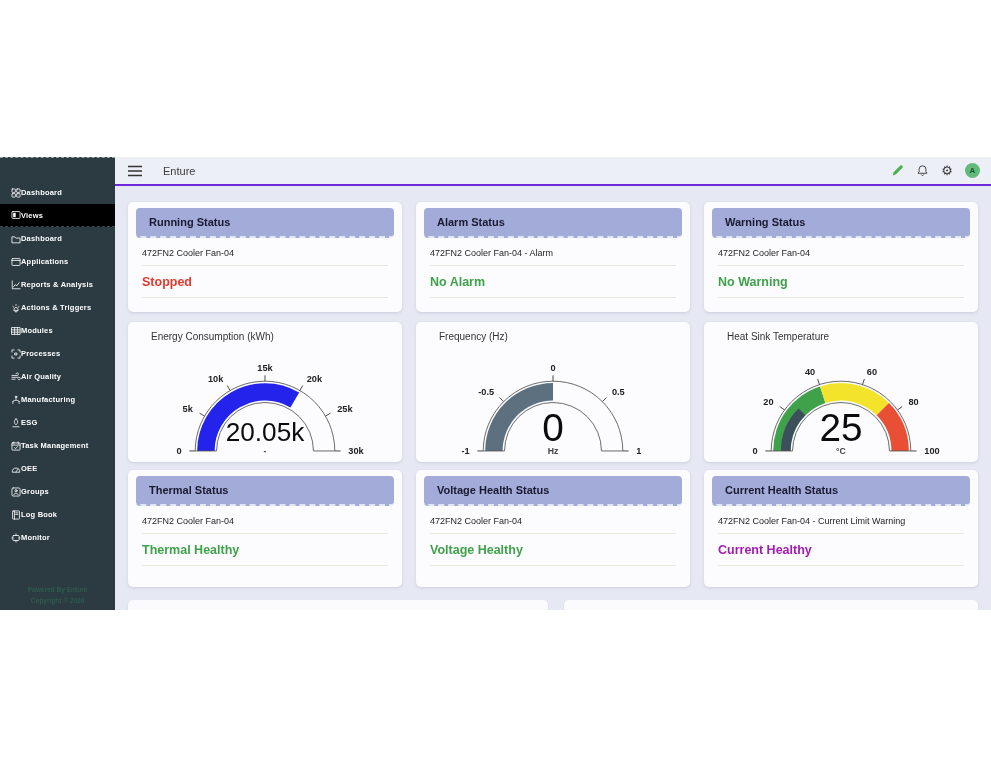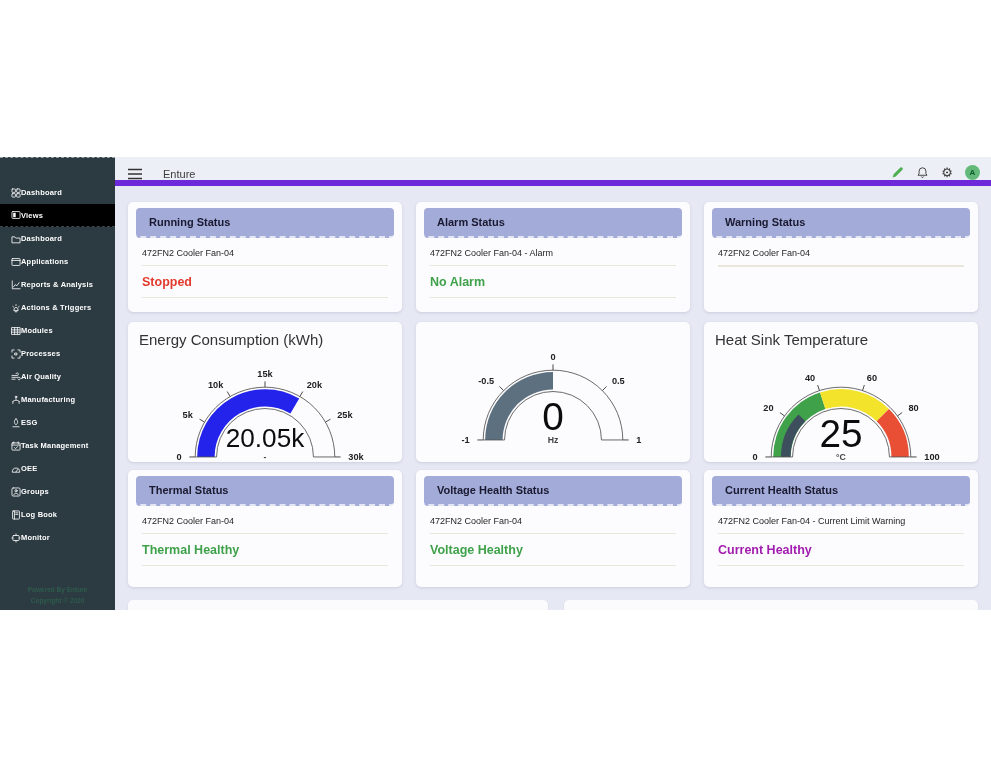--- a/index.html
+++ b/index.html
@@ -13,21 +13,21 @@
   .side-item{height:23px;display:flex;align-items:center;padding-left:11px;color:#fff;cursor:pointer;}
   .side-item.selected{background:#000000;border-bottom:1px dashed #39464e;box-sizing:border-box;}
   .side-icon{width:10px;height:10px;flex:0 0 10px;display:flex;}
   .side-icon svg{width:10px;height:10px;display:block;}
   .side-label{font-size:7.5px;font-weight:bold;letter-spacing:.2px;white-space:nowrap;}
   .sidebar-footer{position:absolute;left:0;right:0;top:426px;text-align:center;color:#2e5c4c;
                   font-size:6.5px;line-height:11px;font-weight:bold;}
 
   
   .topbar{position:absolute;left:115px;top:157px;width:876px;height:29px;background:#edeff7;
-          display:flex;align-items:flex-end;border-bottom:6px solid #6d28d9;box-sizing:border-box;}
+          display:flex;align-items:center;border-bottom:2px solid #6d28d9;box-sizing:border-box;}
   .hamburger{margin-left:12px;width:16px;height:12px;display:flex;cursor:pointer;}
   .app-title{margin-left:20px;font-size:11px;color:#3c3c3c;}
   .topbar-right{margin-left:auto;display:flex;align-items:center;gap:11px;margin-right:11px;}
   .icon-btn{width:14px;height:14px;display:flex;align-items:center;justify-content:center;cursor:pointer;}
   .icon-btn svg{width:13px;height:13px;display:block;}
   .gear-glyph{font-size:13px;color:#3d3d3d;line-height:13px;}
   .avatar{width:15px;height:15px;border-radius:50%;background:#62b979;color:#0d5c2e;font-size:8px;
           font-weight:bold;display:flex;align-items:center;justify-content:center;cursor:pointer;}
 
   
@@ -47,21 +47,21 @@
   
   .card-header{margin:6px 8px 0;height:30px;background:#a3abd9;border-radius:4px;display:flex;align-items:center;
                padding-left:13px;border-bottom:2px dashed #e4e6f4;box-sizing:border-box;}
   .card-header span{font-size:11px;font-weight:bold;color:#191930;}
   .card-sub{margin:10px 14px 7px;font-size:9px;color:#252525;}
   .divider{margin:0 14px;border-bottom:1px solid #e9e7da;}
   .card-status{margin:9px 14px 8px;font-size:12.5px;font-weight:bold;}
 
   
   .gauge-card{padding-top:9px;}
-  .gauge-title{padding-left:11px;font-size:15px;color:#333;}
+  .gauge-title{padding-left:23px;font-size:10px;color:#333;}
   .gauge-svg{display:block;margin:2px auto 0;width:252px;height:117px;font-family:"Liberation Sans",sans-serif;}
 </style>
 </head>
 <body>
 
 <div class="screen">
 
   <aside class="sidebar">
     <nav id="sidebar-items">
         <div class="side-item">
@@ -261,20 +261,21 @@
           <div class="divider"></div>
           <div class="card-status" style="color:#3fa14a">No Alarm</div>
           <div class="divider"></div>
         </div>
         <div class="card status-card">
           <div class="card-header">
             <span>Warning Status</span>
           </div>
           <div class="card-sub">472FN2 Cooler Fan-04</div>
           <div class="divider"></div>
+          <div class="card-status" style="color:#3fa14a">No Warning</div>
           <div class="divider"></div>
         </div>
       </div>
     <div class="row" id="gauges-row">
         <div class="card gauge-card">
           <div class="gauge-title">Energy Consumption (kWh)</div>
           <svg class="gauge-svg" viewBox="0 0 260 120">
             <path d="M60,110 A70 70 0 0 1 165.3,49.6 L156.2,65.1 A52 52 0 0 0 78,110 Z" fill="#2323ec"></path>
             <path d="M 58 110 A 72 72 0 0 1 202 110" fill="none" stroke="#555" stroke-width="0.9"></path>
             <path d="M 80 110 A 50 50 0 0 1 180 110" fill="none" stroke="#555" stroke-width="0.9"></path>
@@ -291,20 +292,21 @@
             <text x="173" y="38.5" text-anchor="start" font-size="9.5" font-weight="600" fill="#222">20k</text>
             <path d="M 192.4,74 L 197.5,71" stroke="#444" stroke-width="1"></path>
             <text x="204.5" y="70" text-anchor="start" font-size="9.5" font-weight="600" fill="#222">25k</text>
             <path d="M 202,110 L 208,110" stroke="#444" stroke-width="1"></path>
             <text x="216" y="113" text-anchor="start" font-size="9.5" font-weight="600" fill="#222">30k</text>
             <text x="130" y="100" text-anchor="middle" font-size="27" fill="#0c0c0c">20.05k</text>
             <text x="130" y="113" text-anchor="middle" font-size="9" font-weight="600" fill="#444">-</text>
           </svg>
         </div>
         <div class="card gauge-card">
+          <div class="gauge-title">Frequency (Hz)</div>
           <svg class="gauge-svg" viewBox="0 0 260 120">
             <path d="M60,110 A70 70 0 0 1 130,40 L130,58 A52 52 0 0 0 78,110 Z" fill="#5c7080"></path>
             <path d="M 58 110 A 72 72 0 0 1 202 110" fill="none" stroke="#555" stroke-width="0.9"></path>
             <path d="M 80 110 A 50 50 0 0 1 180 110" fill="none" stroke="#555" stroke-width="0.9"></path>
             <path d="M 58 110 H 80 M 180 110 H 202" stroke="#555" stroke-width="0.9"></path>
             <path d="M 58,110 L 52,110" stroke="#444" stroke-width="1"></path>
             <text x="44" y="113" text-anchor="end" font-size="9.5" font-weight="600" fill="#222">-1</text>
             <path d="M 79.1,59.1 L 74.8,54.8" stroke="#444" stroke-width="1"></path>
             <text x="69.2" y="52.2" text-anchor="end" font-size="9.5" font-weight="600" fill="#222">-0.5</text>
             <path d="M 130,38 L 130,32" stroke="#444" stroke-width="1"></path>

